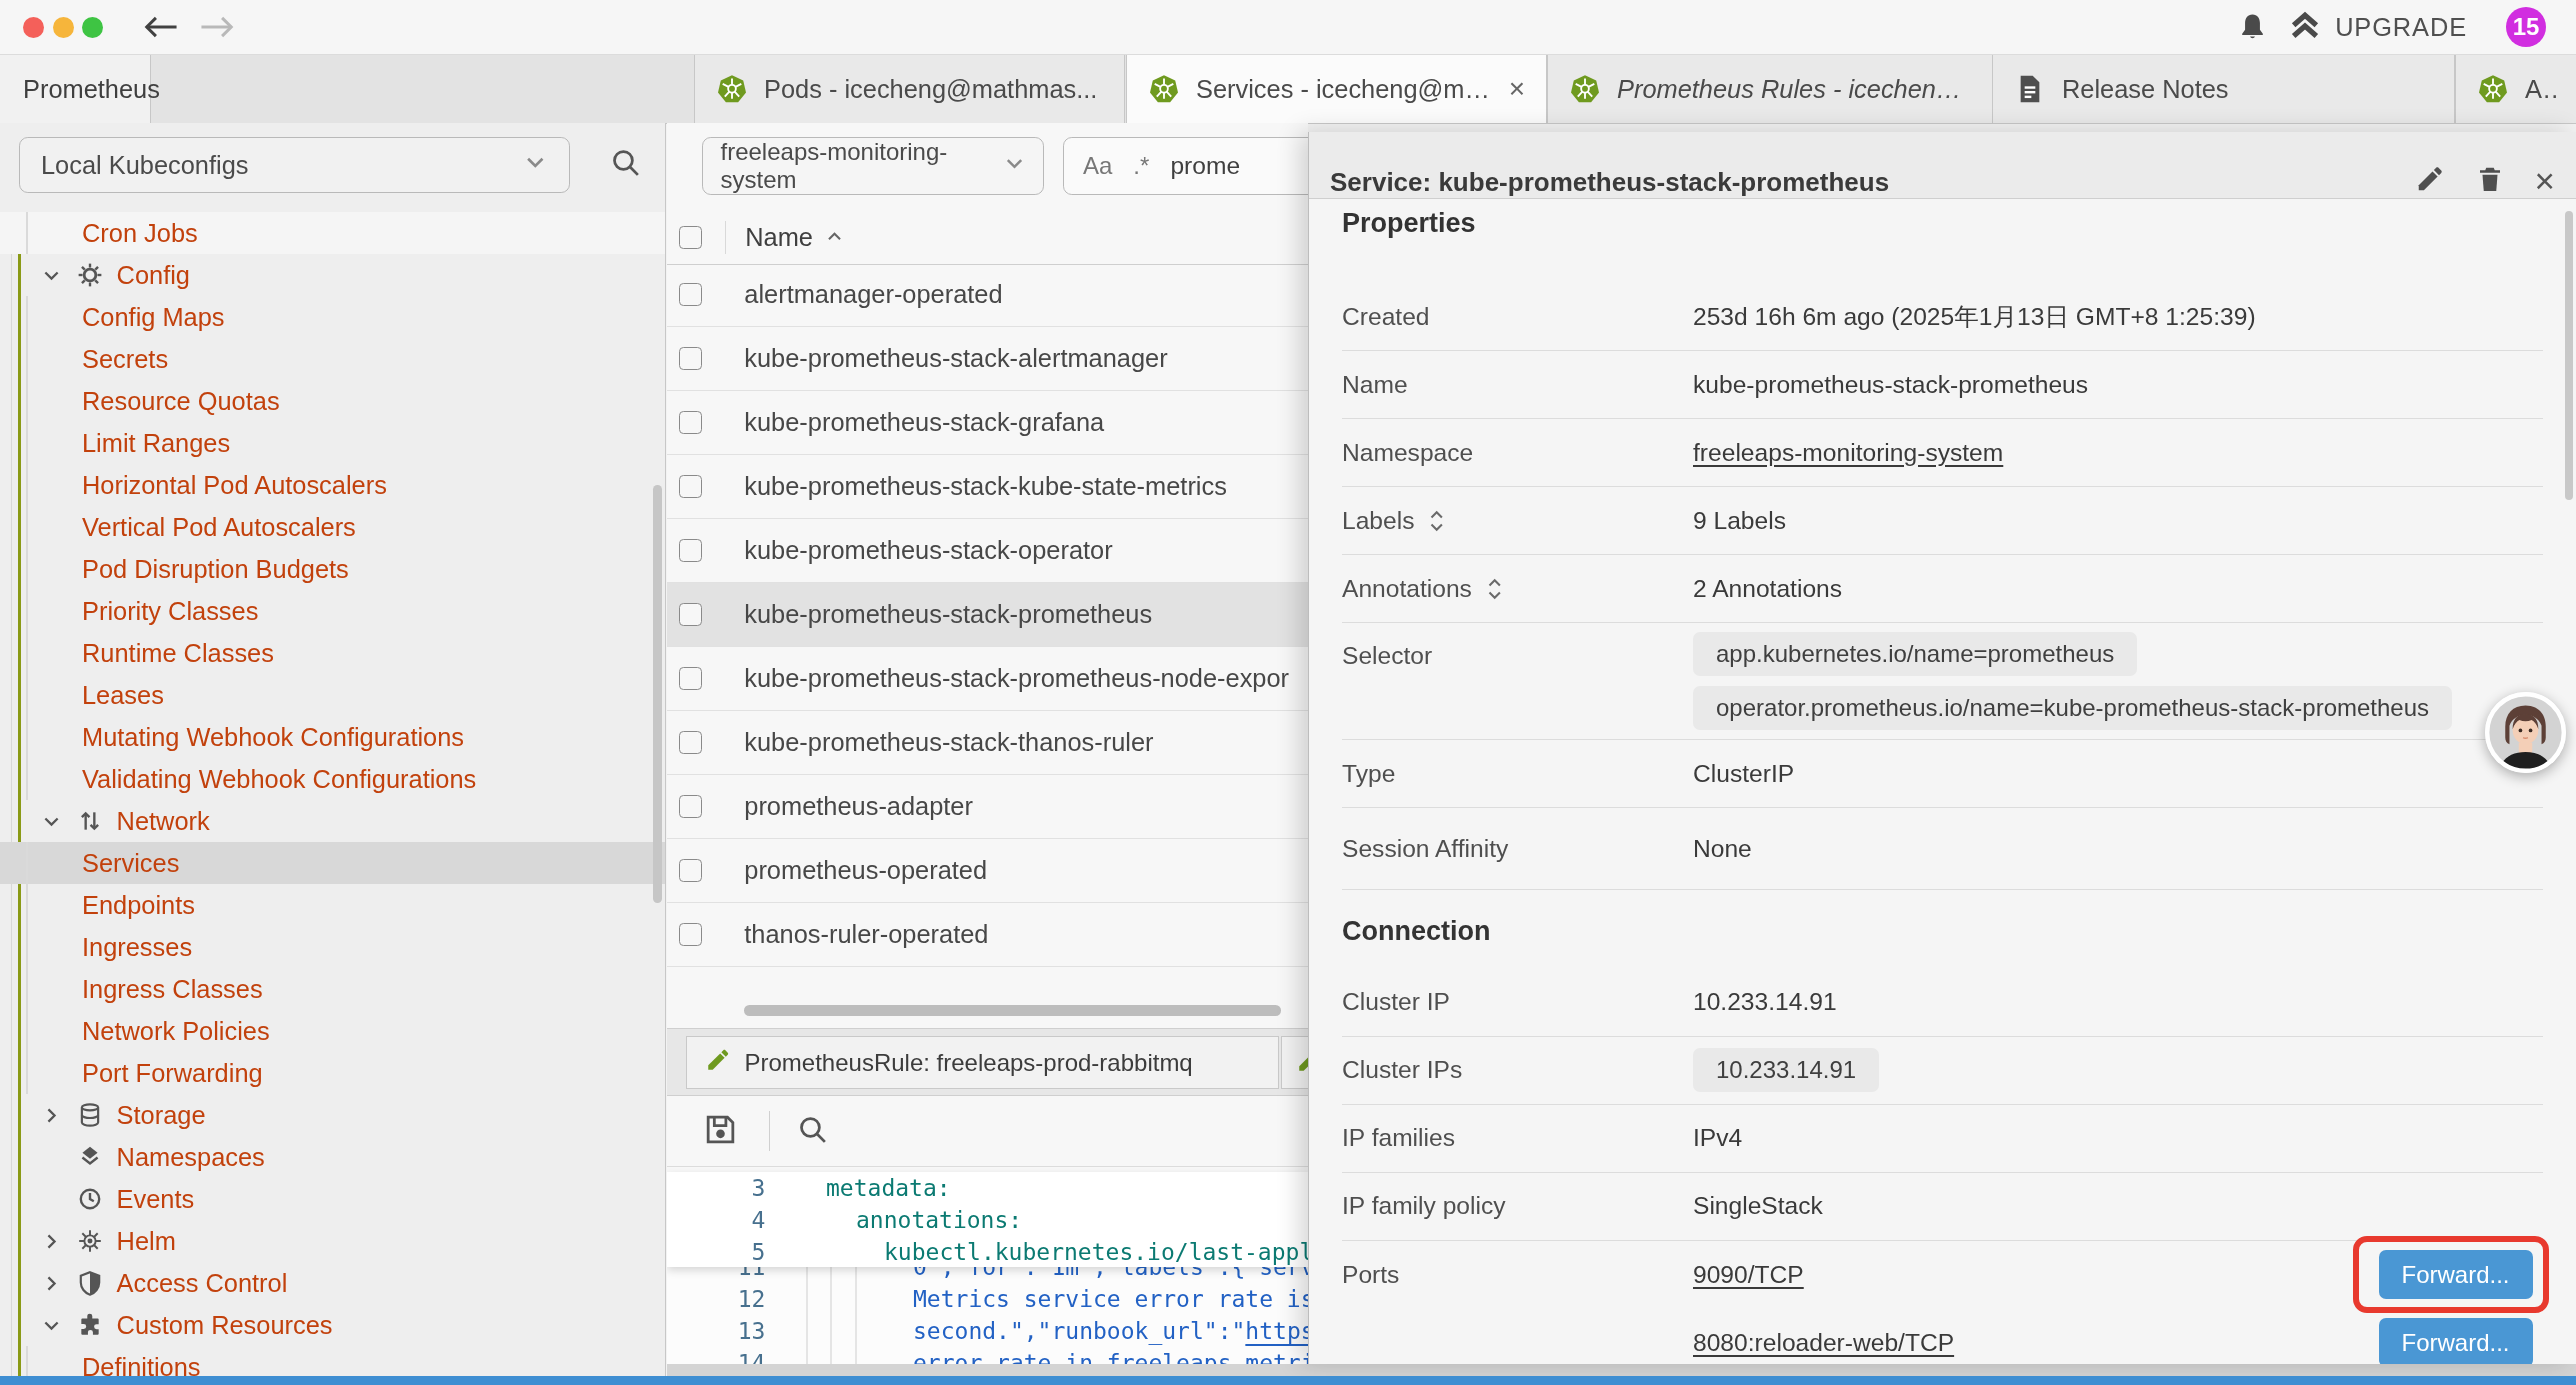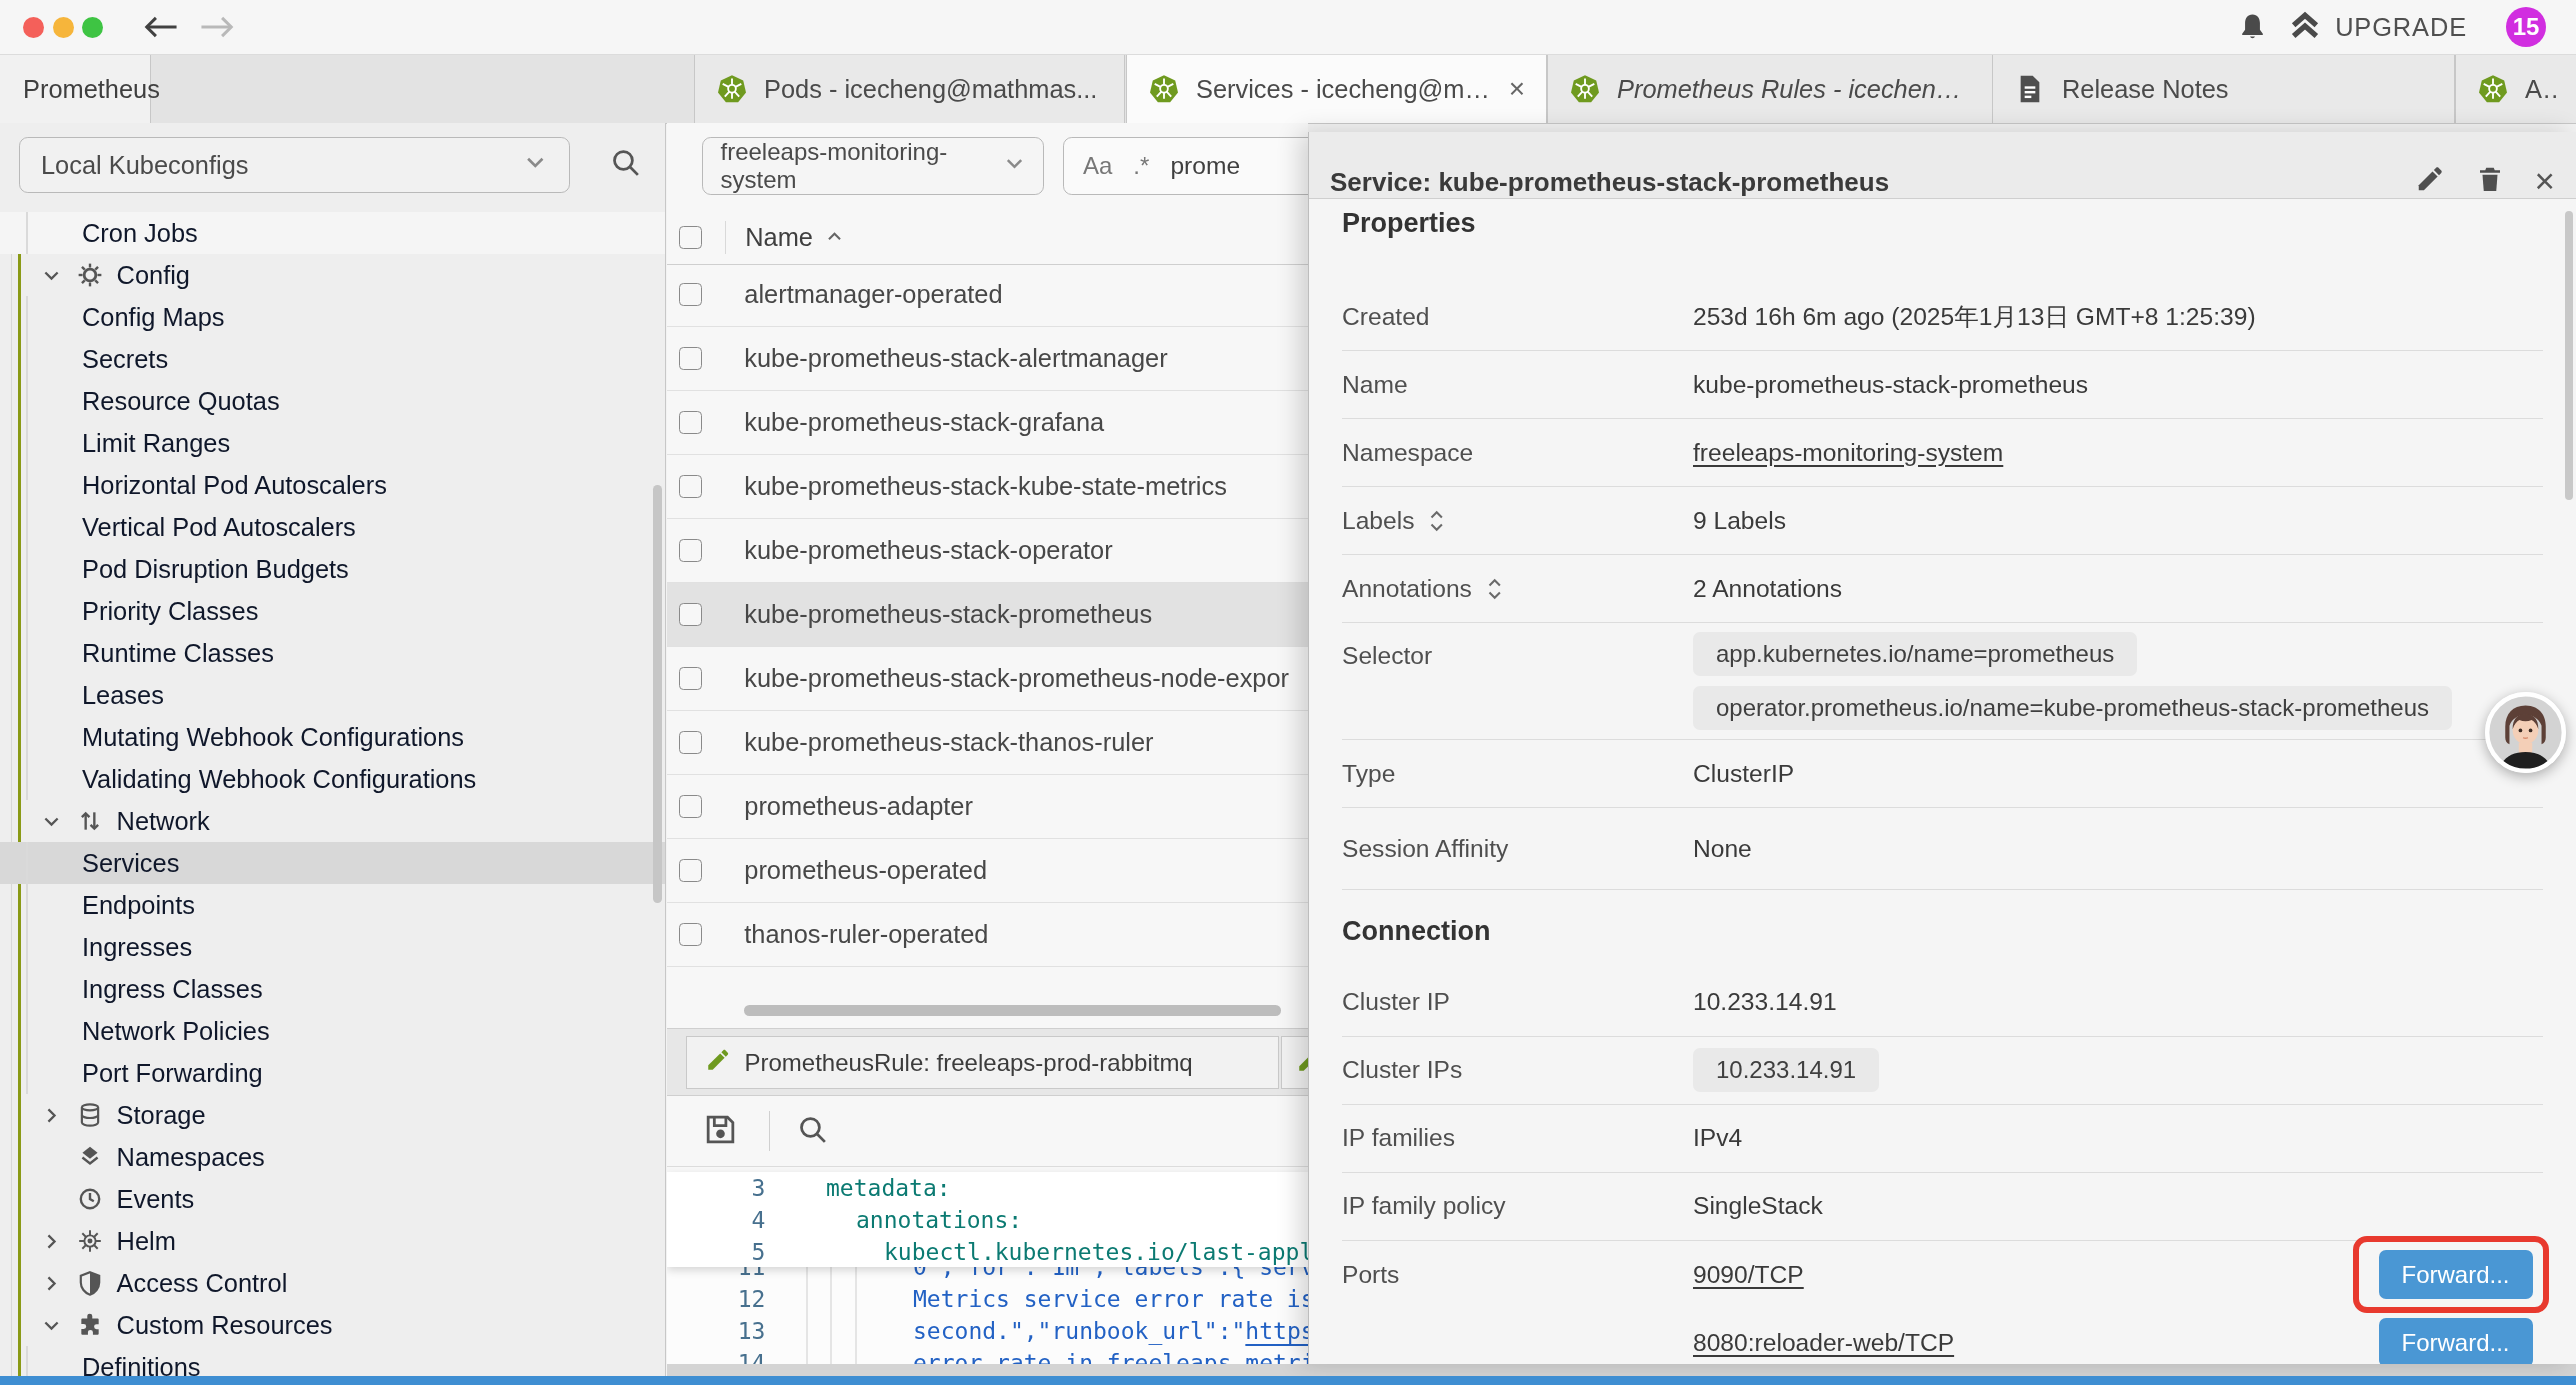--- a/index.html
+++ b/index.html
@@ -34,21 +34,21 @@
   
   .sidebar{position:absolute;top:123px;left:0;width:666px;bottom:8.8px;background:#eee;
            border-right:0.9px solid #c7c7c7;box-sizing:border-box;overflow:hidden}
   .kubesel{position:absolute;left:19px;top:14px;width:551px;height:56px;border:1.8px solid #b9b9b9;border-radius:8.8px;
            display:flex;align-items:center;padding:0 21px;box-sizing:border-box;font-size:25.4px;color:#4a4a4a;background:#f1f1f1}
   .kubesel .chev{margin-left:auto}
   .sb-search{position:absolute;right:23px;top:23px}
   .tree{position:absolute;top:89px;left:0;right:0;bottom:0}
   .guide-gray{position:absolute;left:10.5px;top:0;bottom:0;width:1.8px;background:#d8d8d8}
   .guide-olive{position:absolute;left:18.4px;top:0;bottom:0;width:2.6px;background:#8a9a16}
-  .trow{position:relative;height:42px;display:flex;align-items:center;font-size:25.4px;color:#0f172a;white-space:nowrap}
+  .trow{position:relative;height:42px;display:flex;align-items:center;font-size:25.4px;color:#c2410c;white-space:nowrap}
   .trow.l1{padding-left:39px;gap:10.5px}
   .trow.l2{padding-left:82px}
   .trow.l2::before{content:"";position:absolute;left:26px;top:0;bottom:0;width:1.8px;background:#dadada}
   .trow.sel{background:#d8d8d8}
   .trow.hl{background:#f5f5f5}
   .chevbox{width:24.6px;display:flex;justify-content:center}
   .iconbox{width:32px;display:flex;justify-content:center}
   .sb-scroll{position:absolute;right:3.5px;top:362px;width:8.8px;height:418px;background:#c6c6c6;border-radius:4.4px}
 
   

